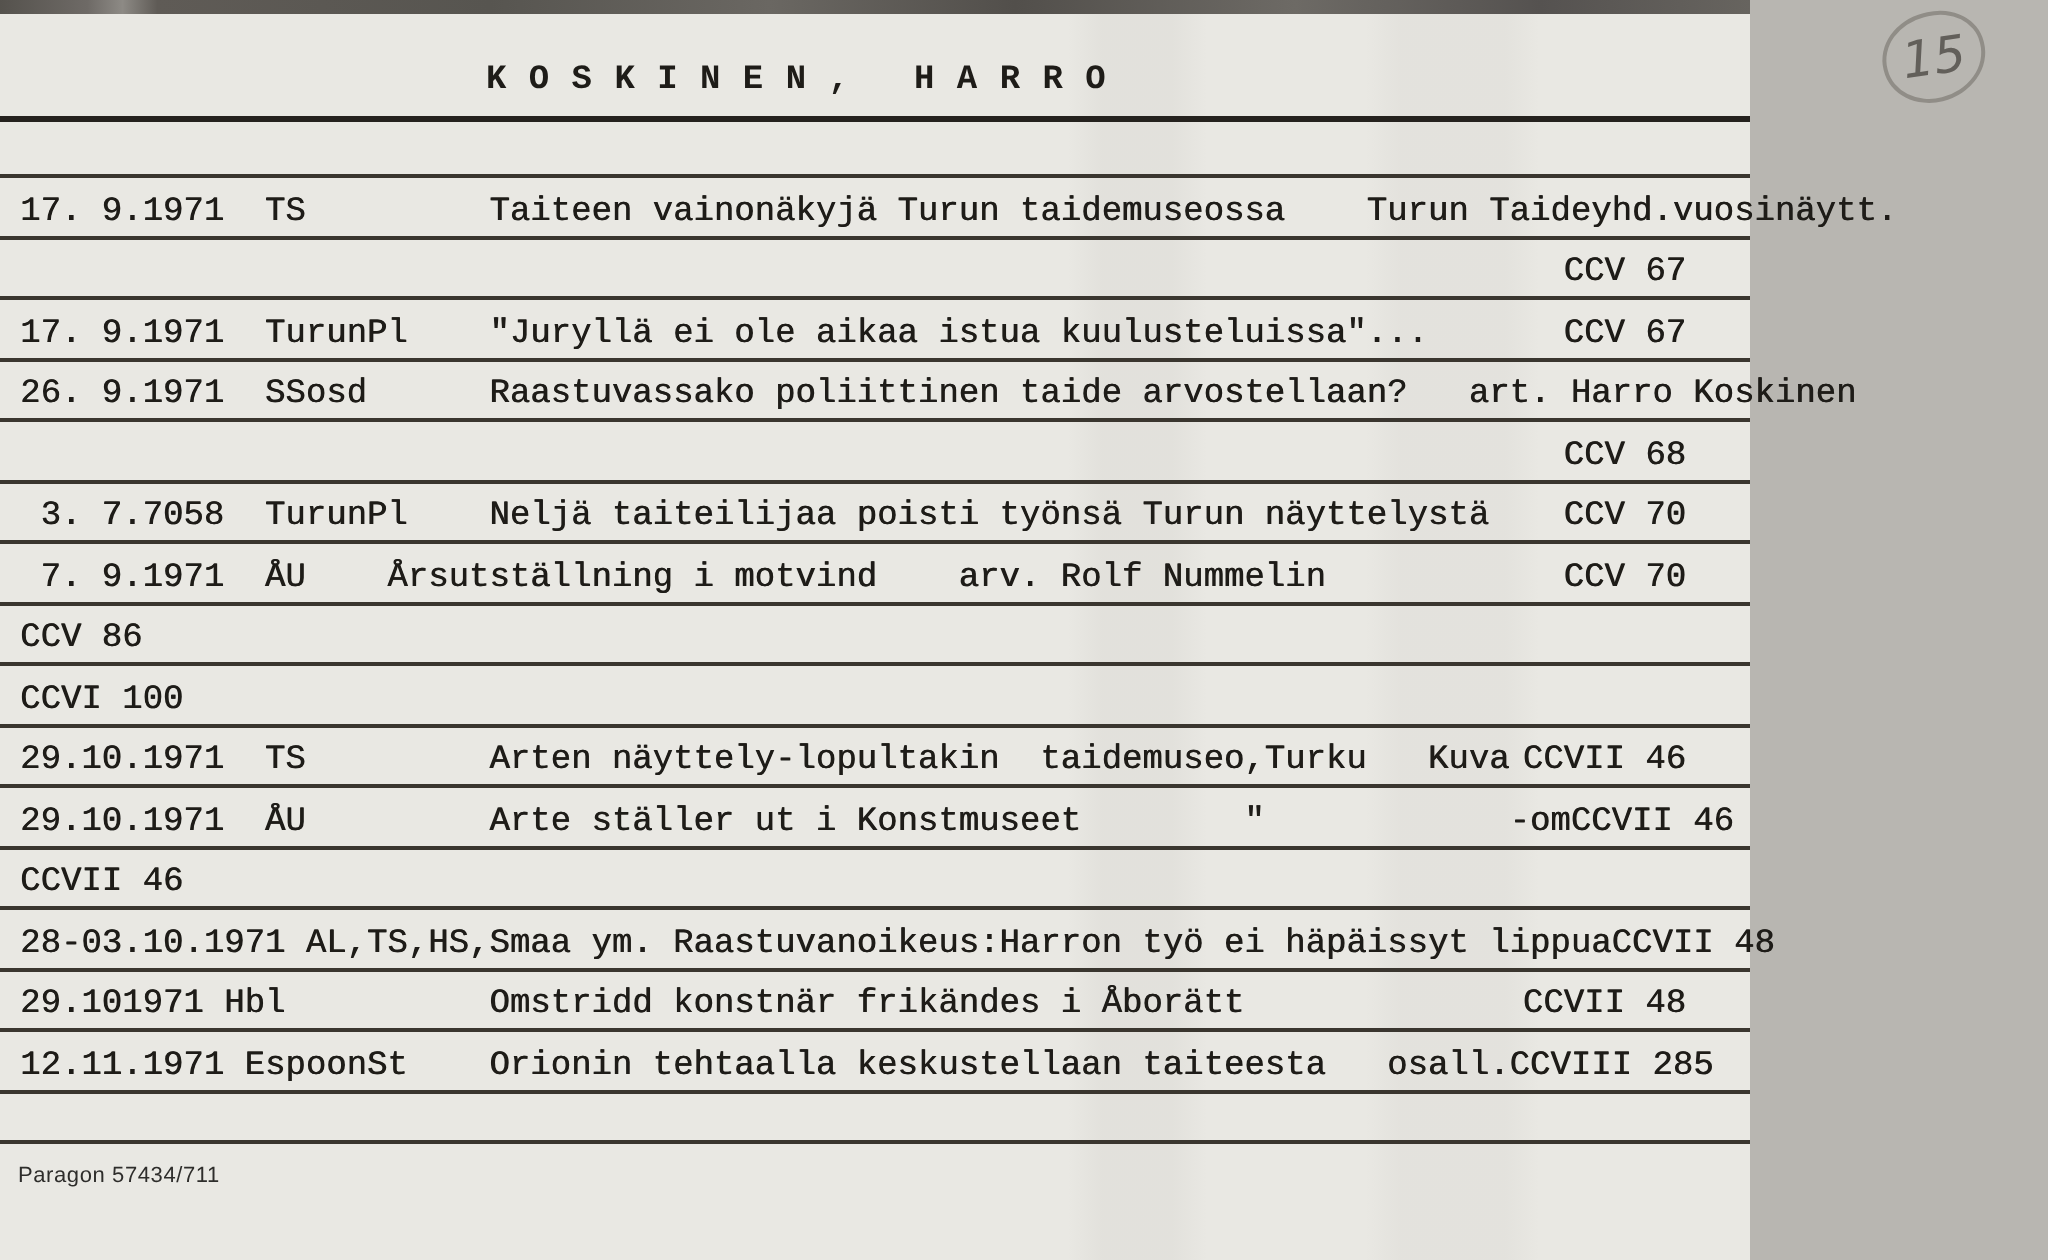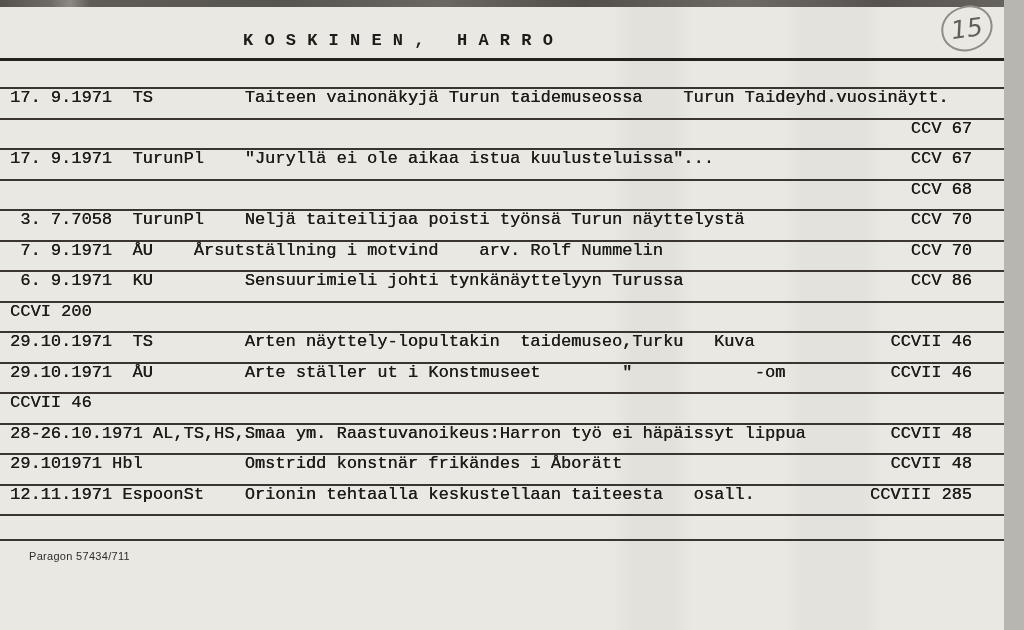--- a/index.html
+++ b/index.html
@@ -2,21 +2,21 @@
 <html><head>
 <meta charset="utf-8">
 <style>
   html, body { margin:0; padding:0; }
   body {
     width:1024px; height:630px; overflow:hidden;
     font-family:"Liberation Mono", monospace;
     background:#b8b6b1;
   }
   .card {
-    position:relative; width:1004px; height:630px;
+    position:relative; width:875px; height:630px;
     background-image:
       linear-gradient(90deg, rgba(0,0,0,0) 61%, rgba(100,95,88,.05) 63%, rgba(100,95,88,.05) 67%, rgba(0,0,0,0) 69%, rgba(0,0,0,0) 78%, rgba(100,95,88,.045) 80%, rgba(100,95,88,.045) 86%, rgba(0,0,0,0) 88%);
     background-color:#e9e8e3;
   }
   .top-edge {
     height:7px; width:100%;
     background:linear-gradient(90deg,#55524d,#6e6a66 5%,#8d8a85 7%,#5f5b56 9%,#575550 28%,#6a6762 44%,#524f4b 58%,#6d6a65 74%,#555250 88%,#67645f);
   }
   .title-area {
     position:relative; height:54px; border-bottom:3px solid #25221e;
@@ -33,36 +33,36 @@
     display:flex; align-items:center; justify-content:center;
     box-sizing:border-box;
   }
   .page-circle span {
     font-family:"DejaVu Sans", sans-serif; font-style:italic;
     font-size:25px; color:#625f5a; transform:rotate(6deg); line-height:1;
   }
   #rows .band {
     height:30.5px; box-sizing:border-box;
     border-bottom:2px solid #3a362f;
-    display:flex; justify-content:space-between; 
+    display:flex; justify-content:space-between; align-items:flex-end;
     padding:0 32px 2px 10px;
     font-family:Liberation Mono, monospace;
   }
   #rows .band:first-child { height:28px; }
   #rows .band:last-child  { height:25px; }
   .line-text, .line-ref {
     white-space:pre; font-size:17px; line-height:1.05; color:#1e1c18;
     text-shadow:0.3px 0 0 currentColor;
   }
   .footer {
     height:25px; box-sizing:border-box; padding:6px 0 0 9px;
   }
   .imprint {
     font-family:"Liberation Sans", sans-serif;
-    font-size:11px; color:#2e2d2b; letter-spacing:0.3px;margin-left:20px;
+    font-size:11px; color:#2e2d2b; letter-spacing:0.3px;
   }
 </style>
 </head>
 <body>
 
 <div class="card">
   <div class="top-edge"></div>
 
   <div class="title-area">
     <div class="card-title">K O S K I N E N ,   H A R R O</div>
@@ -82,51 +82,54 @@
       </div>
       <div class="band">
         <span class="line-text"></span>
         <span class="line-ref">CCV 67</span>
       </div>
       <div class="band">
         <span class="line-text">17. 9.1971  TurunPl    "Juryllä ei ole aikaa istua kuulusteluissa"...</span>
         <span class="line-ref">CCV 67</span>
       </div>
       <div class="band">
+        <span class="line-text">26. 9.1971  SSosd      Raastuvassako poliittinen taide arvostellaan?   art. Harro Koskinen</span>
+        <span class="line-ref"></span>
+      </div>
+      <div class="band">
         <span class="line-text"></span>
         <span class="line-ref">CCV 68</span>
       </div>
       <div class="band">
         <span class="line-text"> 3. 7.7058  TurunPl    Neljä taiteilijaa poisti työnsä Turun näyttelystä</span>
         <span class="line-ref">CCV 70</span>
       </div>
       <div class="band">
         <span class="line-text"> 7. 9.1971  ÅU    Årsutställning i motvind    arv. Rolf Nummelin</span>
         <span class="line-ref">CCV 70</span>
       </div>
       <div class="band">
-        <span class="line-text"> 6. 9.1971  KU         Sensuurimieli johti tynkänäyttelyyn Turussa</span>
         <span class="line-ref">CCV 86</span>
       </div>
       <div class="band">
-        <span class="line-ref">CCVI 200</span>
+        <span class="line-ref">CCVI 100</span>
       </div>
       <div class="band">
         <span class="line-text">29.10.1971  TS         Arten näyttely-lopultakin  taidemuseo,Turku   Kuva</span>
         <span class="line-ref">CCVII 46</span>
       </div>
       <div class="band">
         <span class="line-text">29.10.1971  ÅU         Arte ställer ut i Konstmuseet        "            -om</span>
         <span class="line-ref">CCVII 46</span>
       </div>
       <div class="band">
         <span class="line-ref">CCVII 46</span>
       </div>
       <div class="band">
-        <span class="line-text">28-26.10.1971 AL,TS,HS,Smaa ym. Raastuvanoikeus:Harron työ ei häpäissyt lippua</span>
+        <span class="line-text">28-03.10.1971 AL,TS,HS,Smaa ym. Raastuvanoikeus:Harron työ ei häpäissyt lippua</span>
         <span class="line-ref">CCVII 48</span>
       </div>
       <div class="band">
         <span class="line-text">29.101971 Hbl          Omstridd konstnär frikändes i Åborätt</span>
         <span class="line-ref">CCVII 48</span>
       </div>
       <div class="band">
         <span class="line-text">12.11.1971 EspoonSt    Orionin tehtaalla keskustellaan taiteesta   osall.</span>
         <span class="line-ref">CCVIII 285</span>
       </div>

